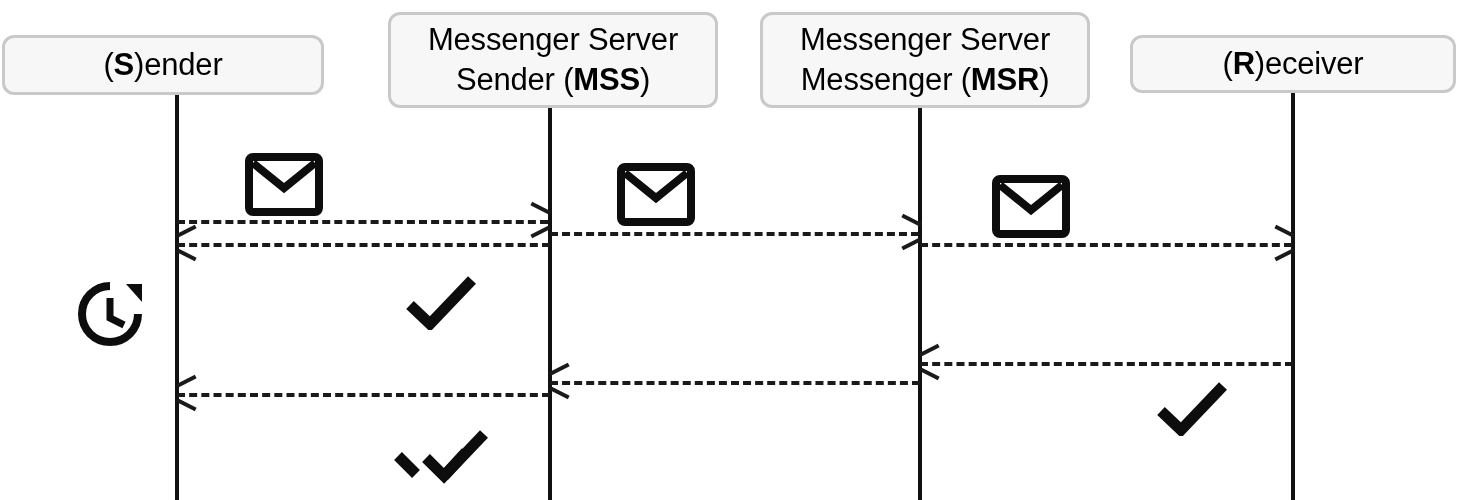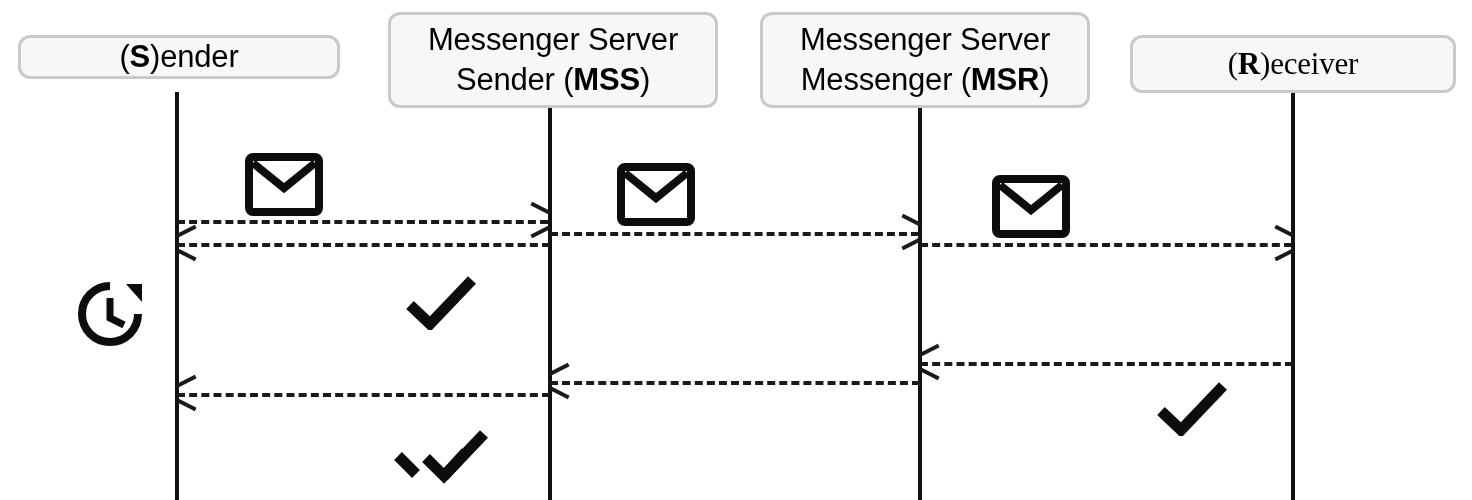--- a/index.html
+++ b/index.html
@@ -74,33 +74,33 @@
 </head>
 <body>
 
 <div id="canvas">
 
   <div class="lifeline" style="left:175px; top:92px;  height:408px;"></div>
   <div class="lifeline" style="left:548px; top:108px; height:392px;"></div>
   <div class="lifeline" style="left:918px; top:108px; height:392px;"></div>
   <div class="lifeline" style="left:1291px; top:92px; height:408px;"></div>
 
-  <div class="participant" style="left:18px; top:35px; width:322px; height:44px;">
+  <div class="participant" style="left:2px; top:35px; width:322px; height:60px;">
     <span class="lbl"><span>(</span><b>S</b><span>)ender</span></span>
   </div>
 
   <div class="participant" style="left:388px; top:12px; width:330px; height:96px;">
     <span class="lbl"><span>Messenger Server</span><br><span>Sender (</span><b>MSS</b><span>)</span></span>
   </div>
 
   <div class="participant" style="left:760px; top:12px; width:330px; height:96px;">
     <span class="lbl"><span>Messenger Server</span><br><span>Messenger (</span><b>MSR</b><span>)</span></span>
   </div>
 
-  <div class="participant" style="left:1130px; top:35px; width:326px; height:58px;font-family:Liberation Serif, serif;">
+  <div class="participant" style="left:1130px; top:35px; width:326px; height:58px;">
     <span class="lbl"><span>(</span><b>R</b><span>)eceiver</span></span>
   </div>
 
   <div class="msg" style="left:177px; top:220px; width:371px;"></div>
   <div class="ah right" style="left:529px; top:207px;"></div>
 
   <div class="msg" style="left:550px; top:232px; width:369px;"></div>
   <div class="ah right" style="left:900px; top:219px;"></div>
 
   <div class="msg" style="left:920px; top:243px; width:372px;"></div>

